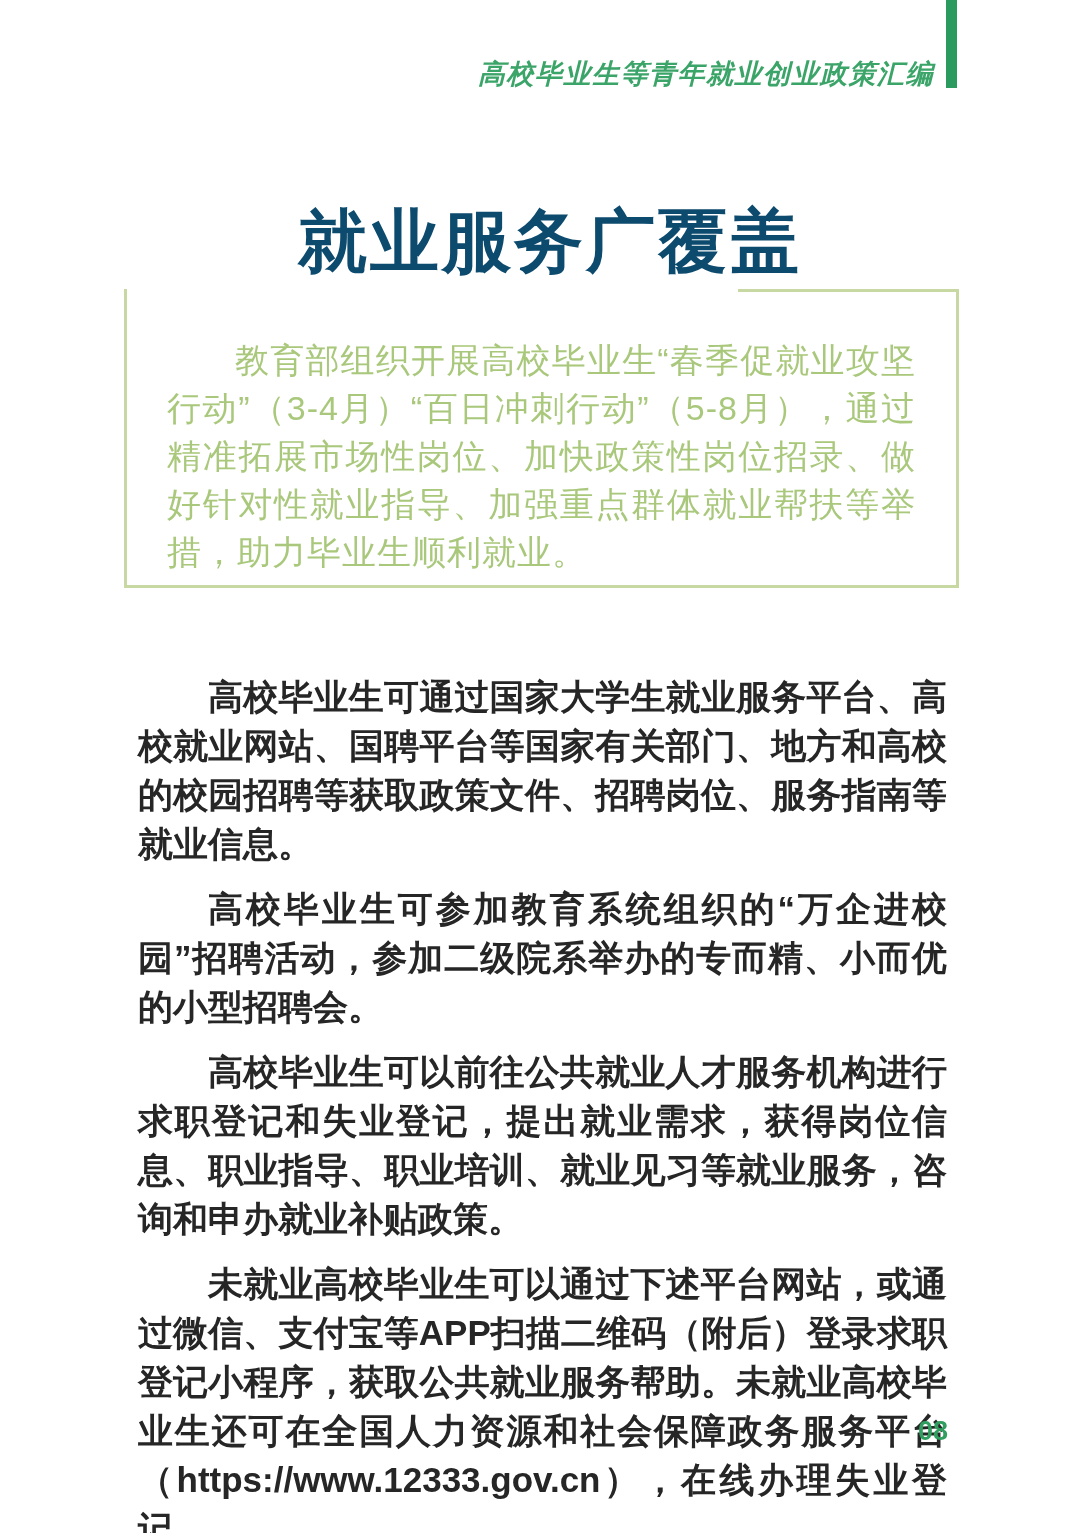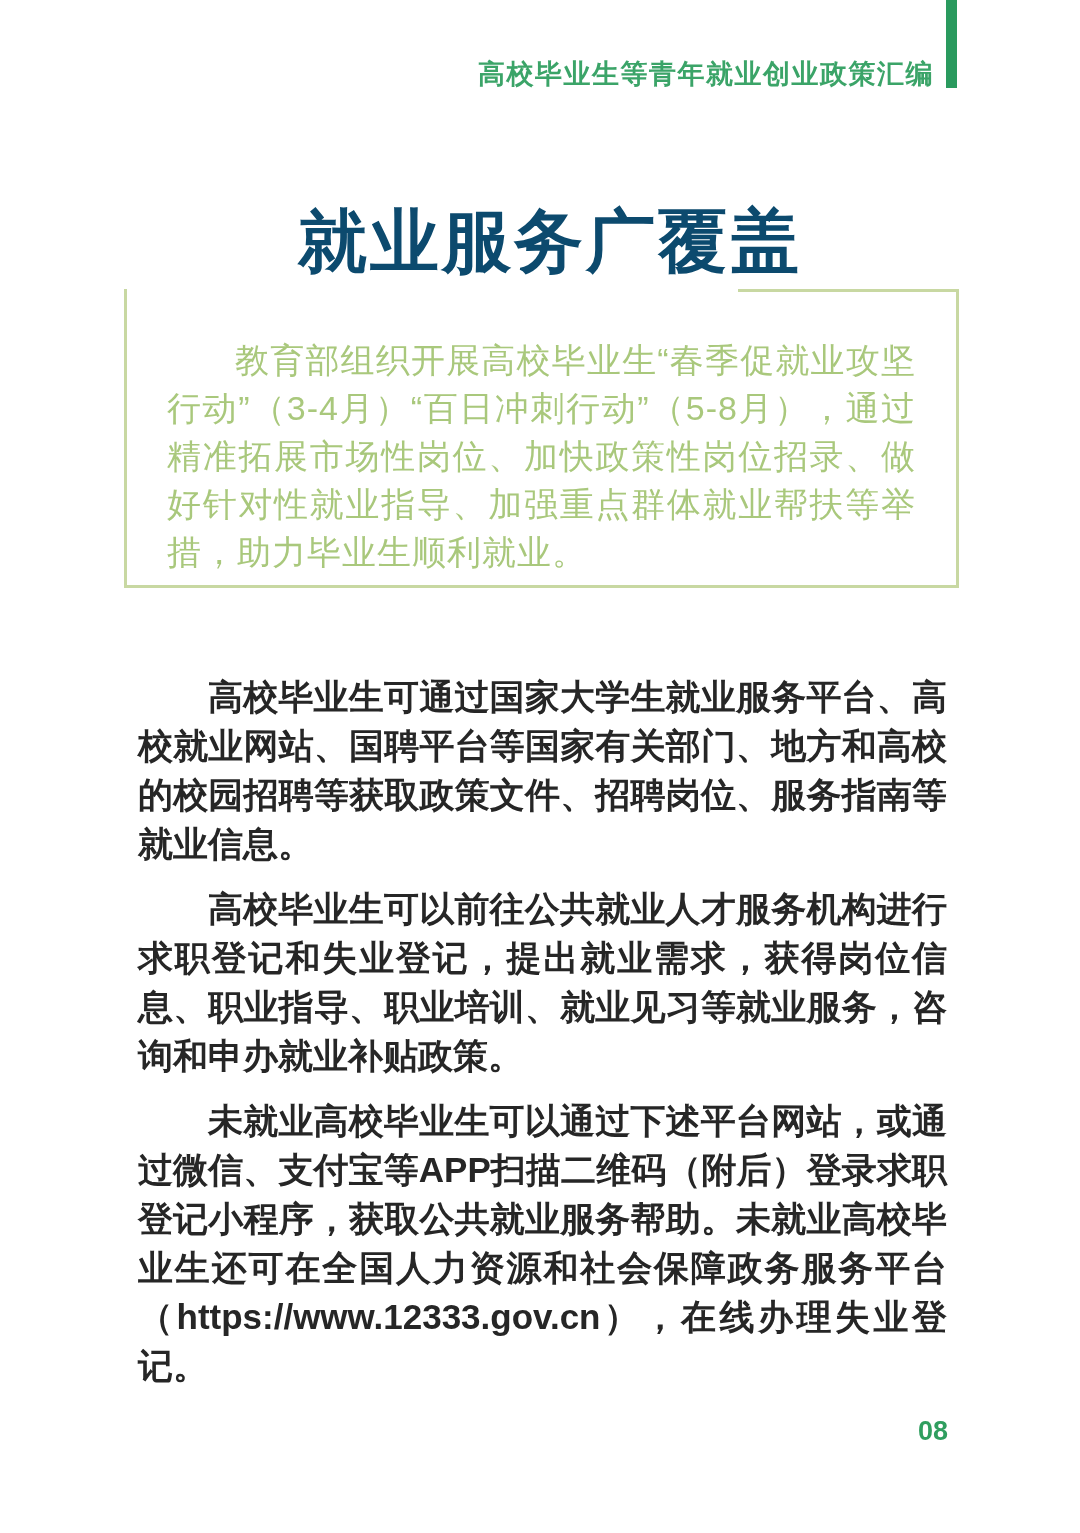--- a/index.html
+++ b/index.html
@@ -24,20 +24,21 @@
   }
   .header-title {
     position: absolute;
     top: 56px;
     right: 146px;
     font-size: 27px;
     font-weight: bold;
     letter-spacing: 1.5px;
     color: #3ba468;
     white-space: nowrap;
+    font-style: italic;
   }
 
   
   .page-title {
     position: absolute;
     top: 186px;
     left: 0;
     width: 100%;
     margin: 10px;
     text-align: center;
@@ -114,19 +115,20 @@
   <div class="header-title">高校毕业生等青年就业创业政策汇编</div>
 
   <h1 class="page-title">就业服务广覆盖</h1>
 
   <div class="callout">
     <p class="callout-text">教育部组织开展高校毕业生“春季促就业攻坚行动”（3-4月）“百日冲刺行动”（5-8月），通过精准拓展市场性岗位、加快政策性岗位招录、做好针对性就业指导、加强重点群体就业帮扶等举措，助力毕业生顺利就业。</p>
   </div>
 
   <div class="body-text">
     <p>高校毕业生可通过国家大学生就业服务平台、高校就业网站、国聘平台等国家有关部门、地方和高校的校园招聘等获取政策文件、招聘岗位、服务指南等就业信息。</p>
+    <p>高校毕业生可参加教育系统组织的“万企进校园”招聘活动，参加二级院系举办的专而精、小而优的小型招聘会。</p>
     <p>高校毕业生可以前往公共就业人才服务机构进行求职登记和失业登记，提出就业需求，获得岗位信息、职业指导、职业培训、就业见习等就业服务，咨询和申办就业补贴政策。</p>
     <p>未就业高校毕业生可以通过下述平台网站，或通过微信、支付宝等APP扫描二维码（附后）登录求职登记小程序，获取公共就业服务帮助。未就业高校毕业生还可在全国人力资源和社会保障政务服务平台（https://www.12333.gov.cn），在线办理失业登记。</p>
   </div>
 
   <div class="page-number">08</div>
 
 </div>
 
 </body></html>

